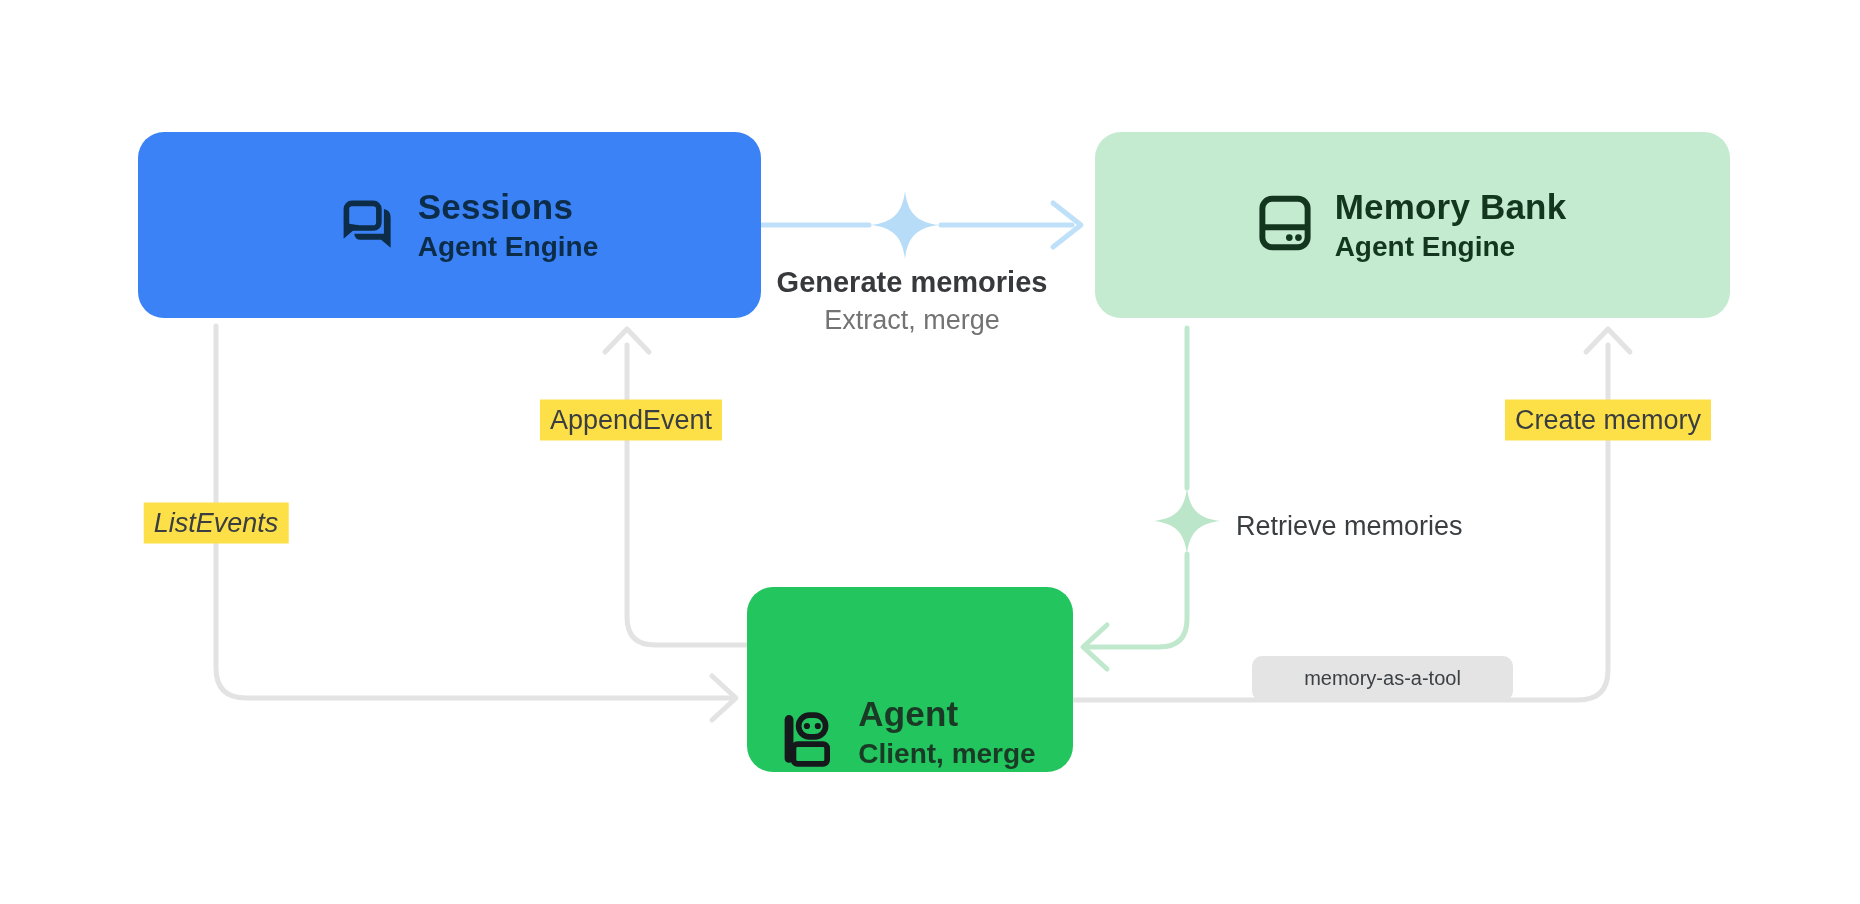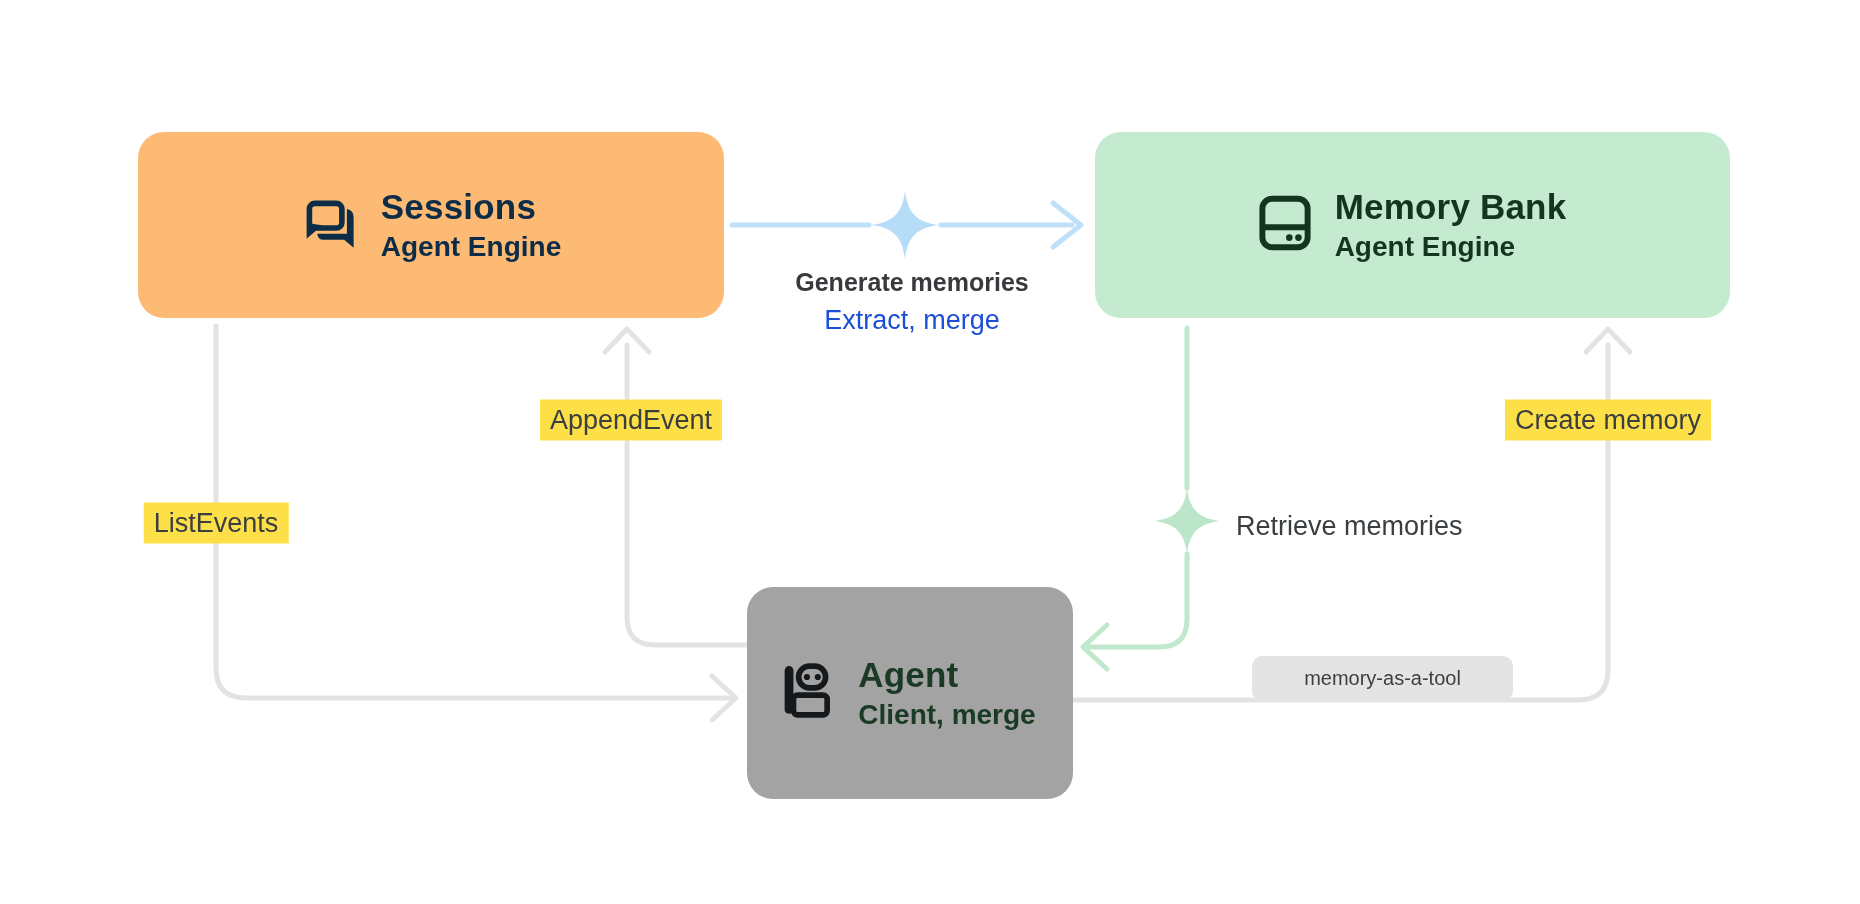--- a/index.html
+++ b/index.html
@@ -7,35 +7,35 @@
     position:relative;width:1860px;height:904px;background:#ffffff;overflow:hidden;
     font-family:"Liberation Sans","DejaVu Sans",sans-serif;
   }
   .layer{position:absolute;left:0;top:0;width:1860px;height:904px;}
   .node{
     position:absolute;border-radius:26px;display:flex;align-items:center;justify-content:center;gap:24px;
   }
   .node .txt{display:flex;flex-direction:column;}
   .node .title{font-size:35px;font-weight:700;line-height:44px;letter-spacing:.2px;}
   .node .subtitle{font-size:28px;font-weight:700;line-height:36px;}
-  #node-sessions{left:138px;top:132px;width:586px;height:186px;background:#fdba74;color:#0c2c47;}
+  #node-sessions{left:138px;top:132px;width:586px;height:186px;background:#3b82f6;color:#0c2c47;padding-left:37px;}
   #node-memory{left:1095px;top:132px;width:635px;height:186px;background:#c4ead0;color:#12371e;}
-  #node-agent{left:747px;top:587px;width:326px;height:212px;background:#a3a3a3;color:#1a3a26;}
+  #node-agent{left:747px;top:587px;width:326px;height:185px;background:#22c55e;color:#1a3a26;align-items:flex-end;}
   .edge-label{
     position:absolute;transform:translate(-50%,-50%);
     font-size:27px;font-weight:500;color:#3a3e41;background:#fde047;
     padding:5px 10px;white-space:nowrap;
   }
   #label-retrieve{transform:translate(0,-50%);background:transparent;}
   #label-generate{
     position:absolute;left:912px;top:300px;transform:translate(-50%,-50%);
     text-align:center;white-space:nowrap;background:transparent;
   }
-  #label-generate .l1{font-size:25px;font-weight:700;color:#37393c;line-height:40px;}
-  #label-generate .l2{font-size:27px;font-weight:400;color:#1d4ed8;line-height:36px;}
+  #label-generate .l1{font-size:29px;font-weight:700;color:#37393c;line-height:40px;}
+  #label-generate .l2{font-size:27px;font-weight:400;color:#737373;line-height:36px;}
   #badge{
     position:absolute;left:1252px;top:656px;width:261px;height:45px;border-radius:10px;
     background:#e4e4e5;color:#3c4043;font-size:20px;font-weight:400;
     display:flex;align-items:center;justify-content:center;white-space:nowrap;
   }
 </style>
 </head>
 <body>
 
 <div id="stage">
@@ -117,21 +117,21 @@
     </span>
   </div>
 
   <div id="label-generate">
     <div class="l1">Generate memories</div>
     <div class="l2">Extract, merge</div>
   </div>
 
   <div class="edge-label" style="left:631px;top:420px;">AppendEvent</div>
 
-  <div class="edge-label" style="left:216px;top:523px;">ListEvents</div>
+  <div class="edge-label" style="left:216px;top:523px;font-style:italic;">ListEvents</div>
 
   <div class="edge-label" style="left:1608px;top:420px;">Create memory</div>
 
   <div class="edge-label" id="label-retrieve" style="left:1226px;top:526px;">Retrieve memories</div>
 
   <div id="badge">memory-as-a-tool</div>
 
 </div>
 
 </body></html>

